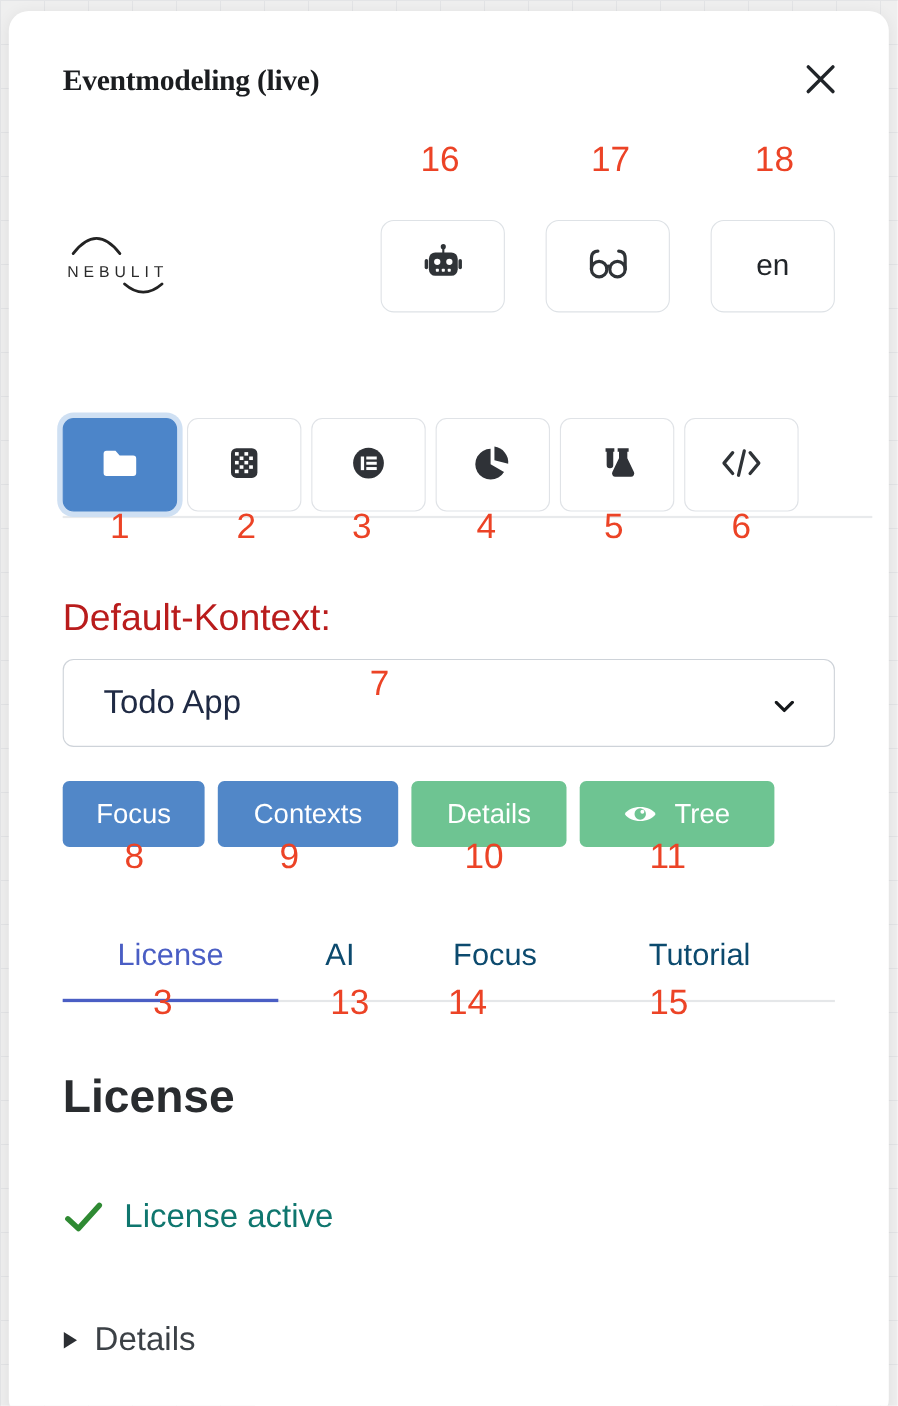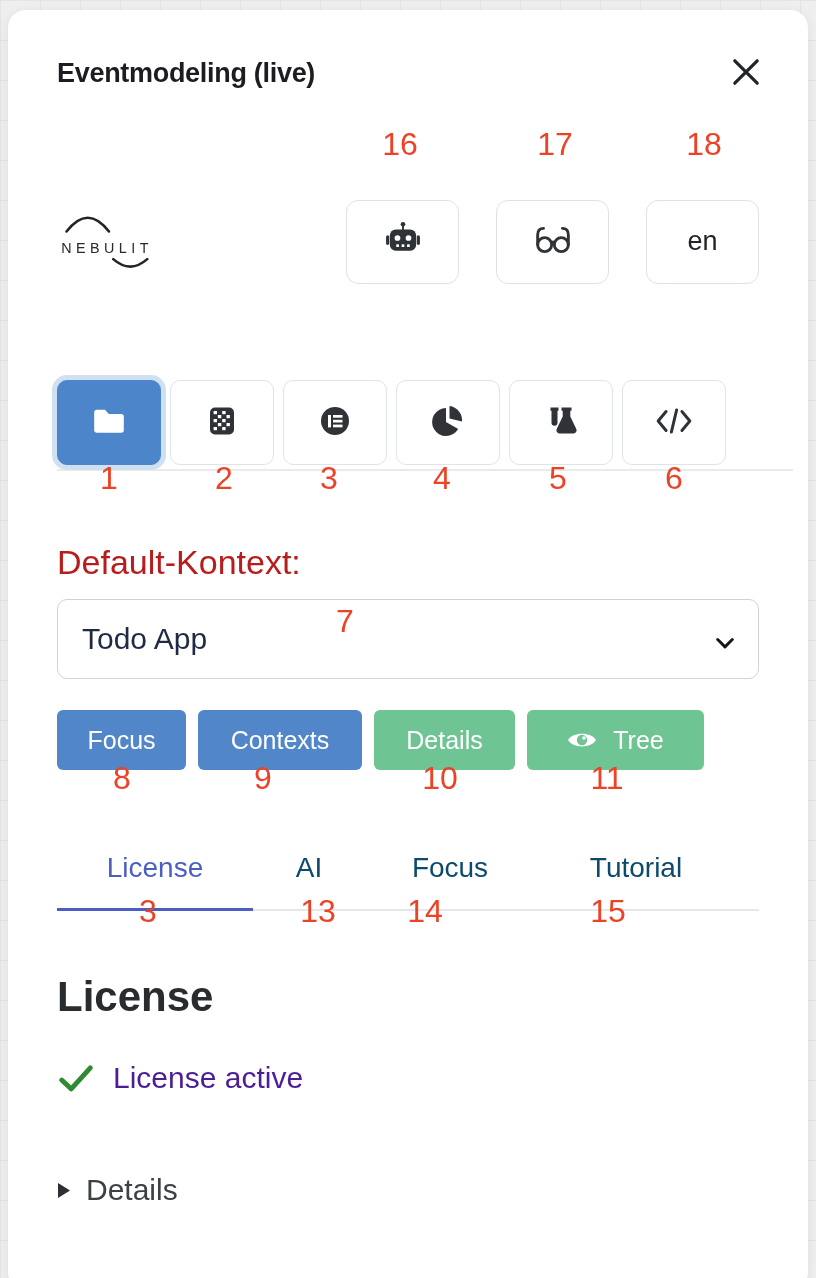--- a/index.html
+++ b/index.html
@@ -13,61 +13,61 @@
       linear-gradient(90deg, #e3e4e6 1px, transparent 1px);
     background-size:40px 40px;
   }
   .panel {
     position:absolute; left:8px; top:10px; width:800px; height:1280px;
     background:#ffffff; border-radius:18px;
     box-shadow:0 2px 14px rgba(0,0,0,0.07);
     padding:40px 49px 0 49px;
   }
   
-  .hdr { display:flex; justify-content:space-between; align-items:center; height:46px; }
+  .hdr { display:flex; justify-content:space-between; align-items:center; height:46px;font-family:Liberation Serif, serif; }
   .title { font-size:27px; font-weight:700; color:#1b1d20; letter-spacing:-0.3px; }
   .close-btn { width:46px; height:46px; display:flex; align-items:center; justify-content:center;
     background:none; border:none; cursor:pointer; margin-right:-10px; }
   
   .brand-row { margin-top:103px; display:flex; align-items:center; height:85px; }
   .logo { width:104px; height:68px; }
   .spacer { flex:1; }
   .tool-btn { width:113px; height:84px; background:#fff; border:1px solid #dee2e6;
     border-radius:12px; display:flex; align-items:center; justify-content:center;
     margin-left:37px; cursor:pointer; font-size:27px; color:#212529; }
   
   .icon-tabs { margin-top:96px; display:flex; gap:9px; padding-bottom:4px;
     border-bottom:2px solid #e8eaec; margin-right:-34px; }
   .icon-tab { width:104px; height:85px; background:#fff; border:1px solid #e0e3e7;
     border-radius:10px; display:flex; align-items:center; justify-content:center; cursor:pointer; }
   .icon-tab.active { background:#4c85c9; border-color:#4c85c9;
     box-shadow:0 0 0 5px #cfe0f3; }
   
   .ctx-label { margin-top:72px; font-size:34px; color:#b91c1c; }
   .ctx-select { margin-top:17px; height:80px; border:1px solid #ced3d9; border-radius:10px;
-    display:flex; align-items:center; justify-content:space-between; padding:0 24px;
+    display:flex; align-items:center; justify-content:space-between; padding:0 36px;
     font-size:30px; color:#1f2a44; cursor:pointer; background:#fff; width:100%; }
   
   .actions { margin-top:31px; display:flex; gap:12px; }
   .act-btn { height:60px; border:none; border-radius:6px; color:#fff; font-size:25px;
     font-family:"Liberation Sans", sans-serif; cursor:pointer;
     display:flex; align-items:center; justify-content:center; gap:16px; }
   .act-blue { background:#5187c8; }
   .act-green { background:#6ec492; }
   .w-focus { width:129px; } .w-contexts { width:164px; }
   .w-details { width:141px; } .w-tree { width:177px; }
   
   .tabs { margin-top:82px; display:flex; border-bottom:2px solid #e5e7e9; }
   .tab { text-align:center; font-size:28px; color:#0c4a6e; padding-bottom:24px; cursor:pointer; }
   .tab.active { color:#4a5ec4; border-bottom:3px solid #4a5ec4; margin-bottom:-2px; }
   .tw1 { width:196px; } .tw2 { width:112px; } .tw3 { width:170px; } .tw4 { width:202px; }
   
   .sect-heading { margin-top:62px; font-size:42px; font-weight:700; color:#292c2f; }
-  .status-row { margin-top:40px; display:flex; align-items:center; gap:18px;
-    font-size:30px; color:#4c1d95; }
+  .status-row { margin-top:68px; display:flex; align-items:center; gap:18px;
+    font-size:30px; color:#0f766e; }
   .details-row { margin-top:78px; display:flex; align-items:center; gap:15px;
     font-size:30px; color:#3c4146; cursor:pointer; }
   
   .annot { position:absolute; transform:translateX(-50%); font-size:32px; line-height:1;
     color:#ec4326; font-weight:400; pointer-events:none; }
 </style>
 </head>
 <body>
 
 <div class="panel">

